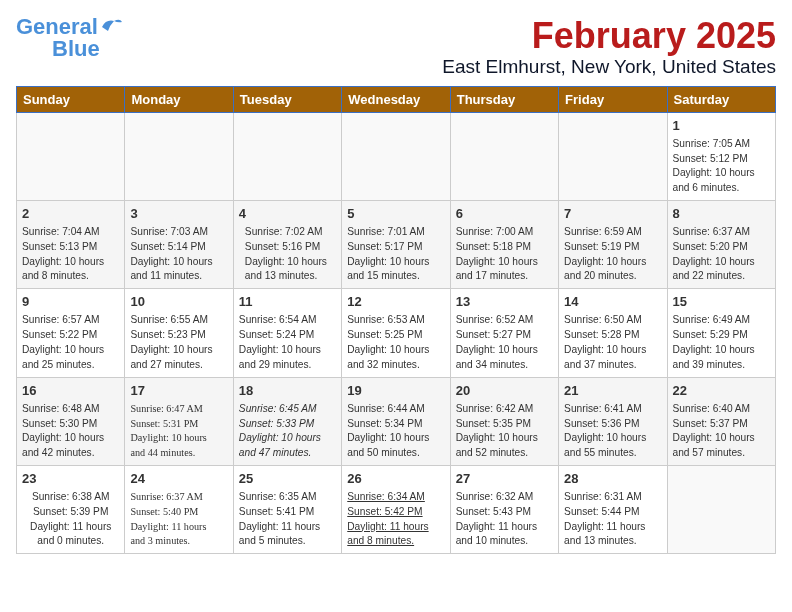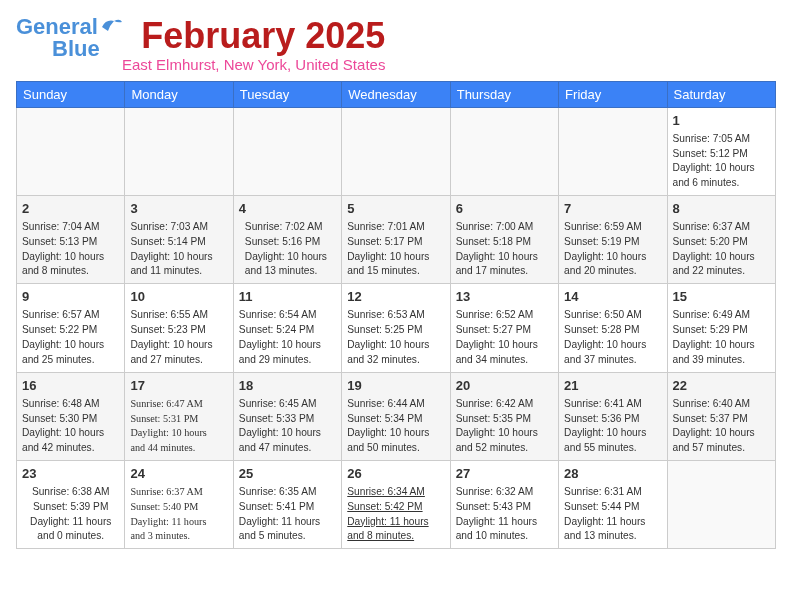--- a/index.html
+++ b/index.html
@@ -6,20 +6,21 @@
     body {
       font-family: Arial, sans-serif;
       background: #fff;
       width: 792px;
       min-height: 612px;
       padding: 16px;
     }
     .header {
       display: flex;
       align-items: flex-start;
+      justify-content: space-between;
       margin-bottom: 8px;
     }
     .logo {
       display: flex;
       flex-direction: column;
       align-items: flex-start;
     }
     .logo-text {
       font-size: 22px;
       font-weight: bold;
@@ -30,33 +31,33 @@
     .title-block {
       text-align: right;
     }
     .calendar-title {
       font-size: 36px;
       font-weight: bold;
       color: #b91c1c;
       line-height: 1.1;
     }
     .calendar-subtitle {
-      font-size: 15px;
-      color: #ec4899;
+      font-size: 19px;
+      color: #0f172a;
     }
     .calendar {
       width: 100%;
       border-collapse: collapse;
       border: 1px solid #ccc;
     }
     .calendar th {
-      background-color: #3b82f6;
+      background-color: #a16207;
       color: #fff;
       font-size: 13px;
-      font-weight: normal;
+      font-weight: bold;
       padding: 5px 6px;
       text-align: left;
       border: 1px solid #3a6fc4;
     }
     .calendar td {
       vertical-align: top;
       border: 1px solid #ccc;
       padding: 4px 5px;
       width: 108px;
       min-height: 90px;
@@ -244,21 +245,21 @@
         </td>
         <td>
           <span class="day-num">17</span>
           <div class="day-info" style="white-space: pre-line; font-family: Liberation Serif, serif;">Sunrise: 6:47 AM
 Sunset: 5:31 PM
 Daylight: 10 hours
 and 44 minutes.</div>
         </td>
         <td>
           <span class="day-num">18</span>
-          <div class="day-info" style="white-space: pre-line;">Sunrise: 6:45 AM
+          <div class="day-info" style="white-space: pre-line; font-style: italic;">Sunrise: 6:45 AM
 Sunset: 5:33 PM
 Daylight: 10 hours
 and 47 minutes.</div>
         </td>
         <td>
           <span class="day-num">19</span>
           <div class="day-info" style="white-space: pre-line;">Sunrise: 6:44 AM
 Sunset: 5:34 PM
 Daylight: 10 hours
 and 50 minutes.</div>

